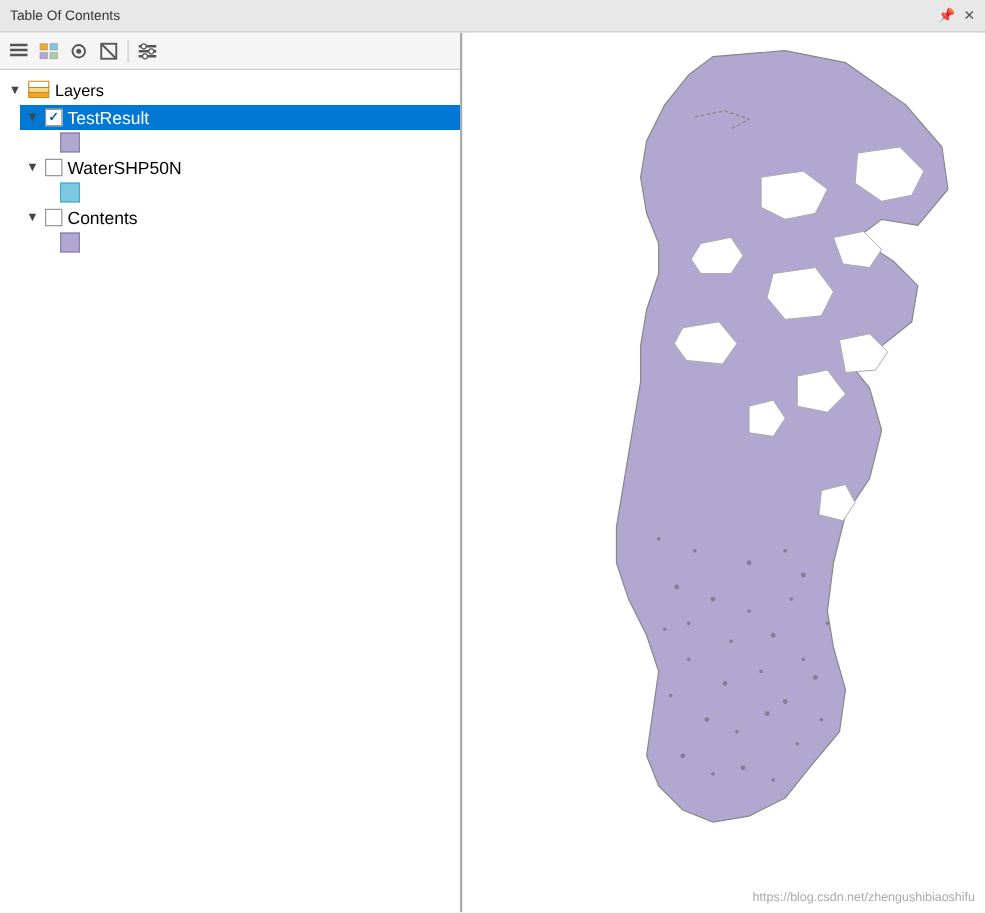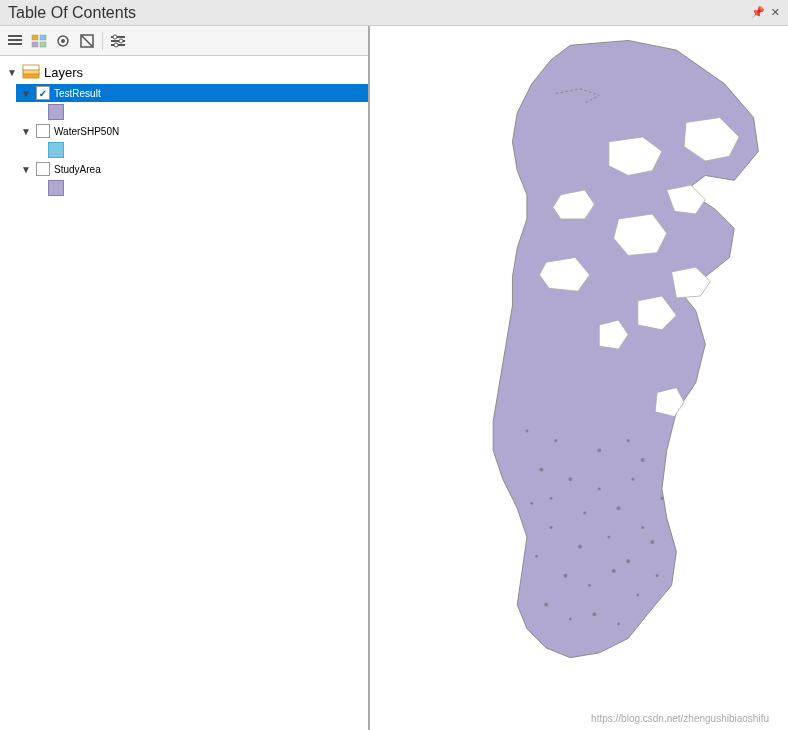--- a/index.html
+++ b/index.html
@@ -23,21 +23,21 @@
       align-items: center;
       justify-content: space-between;
       height: 26px;
     }
     .title-bar-left {
       display: flex;
       align-items: center;
       gap: 4px;
     }
     .title-text {
-      font-size: 16px;
+      font-size: 11px;
       font-weight: normal;
       color: #333;
     }
     .title-bar-icons {
       display: flex;
       align-items: center;
       gap: 6px;
     }
     .title-icon {
       font-size: 11px;
@@ -156,21 +156,21 @@
     .layer-checkbox.checked {
       background: white;
     }
     .layer-checkbox.checked::after {
       content: '✓';
       font-size: 10px;
       color: #0057a0;
       font-weight: bold;
     }
     .layer-name {
-      font-size: 10px;
+      font-size: 14px;
       color: #000;
     }
     .layer-symbol {
       margin-left: 32px;
       margin-top: 2px;
       margin-bottom: 2px;
     }
     .symbol-box {
       width: 16px;
       height: 16px;
@@ -180,21 +180,21 @@
     
     .map-area {
       flex: 1;
       background: #ffffff;
       position: relative;
       overflow: hidden;
     }
     .watermark {
       position: absolute;
       bottom: 6px;
-      right: 19px;
+      right: 8px;
       font-size: 10px;
       color: #aaa;
     }
 
     
     .map-svg {
       width: 100%;
       height: 100%;
     }
   </style>
@@ -291,21 +291,21 @@
             </div>
             <div class="layer-symbol">
               <div class="symbol-box" style="background-color:#7ec8e3; border-color:#4aaccc;"></div>
             </div>
           </div>
 
           <div class="layer-item">
             <div class="layer-row">
               <span class="expand-btn">▼</span>
               <div class="layer-checkbox"></div>
-              <span class="layer-name">StudyArea</span>
+              <span class="layer-name">Contents</span>
             </div>
             <div class="layer-symbol">
               <div class="symbol-box" style="background-color:#b0a8d0; border-color:#8880b0;"></div>
             </div>
           </div>
 
         </div>
       </div>
     </div>
   </div>

